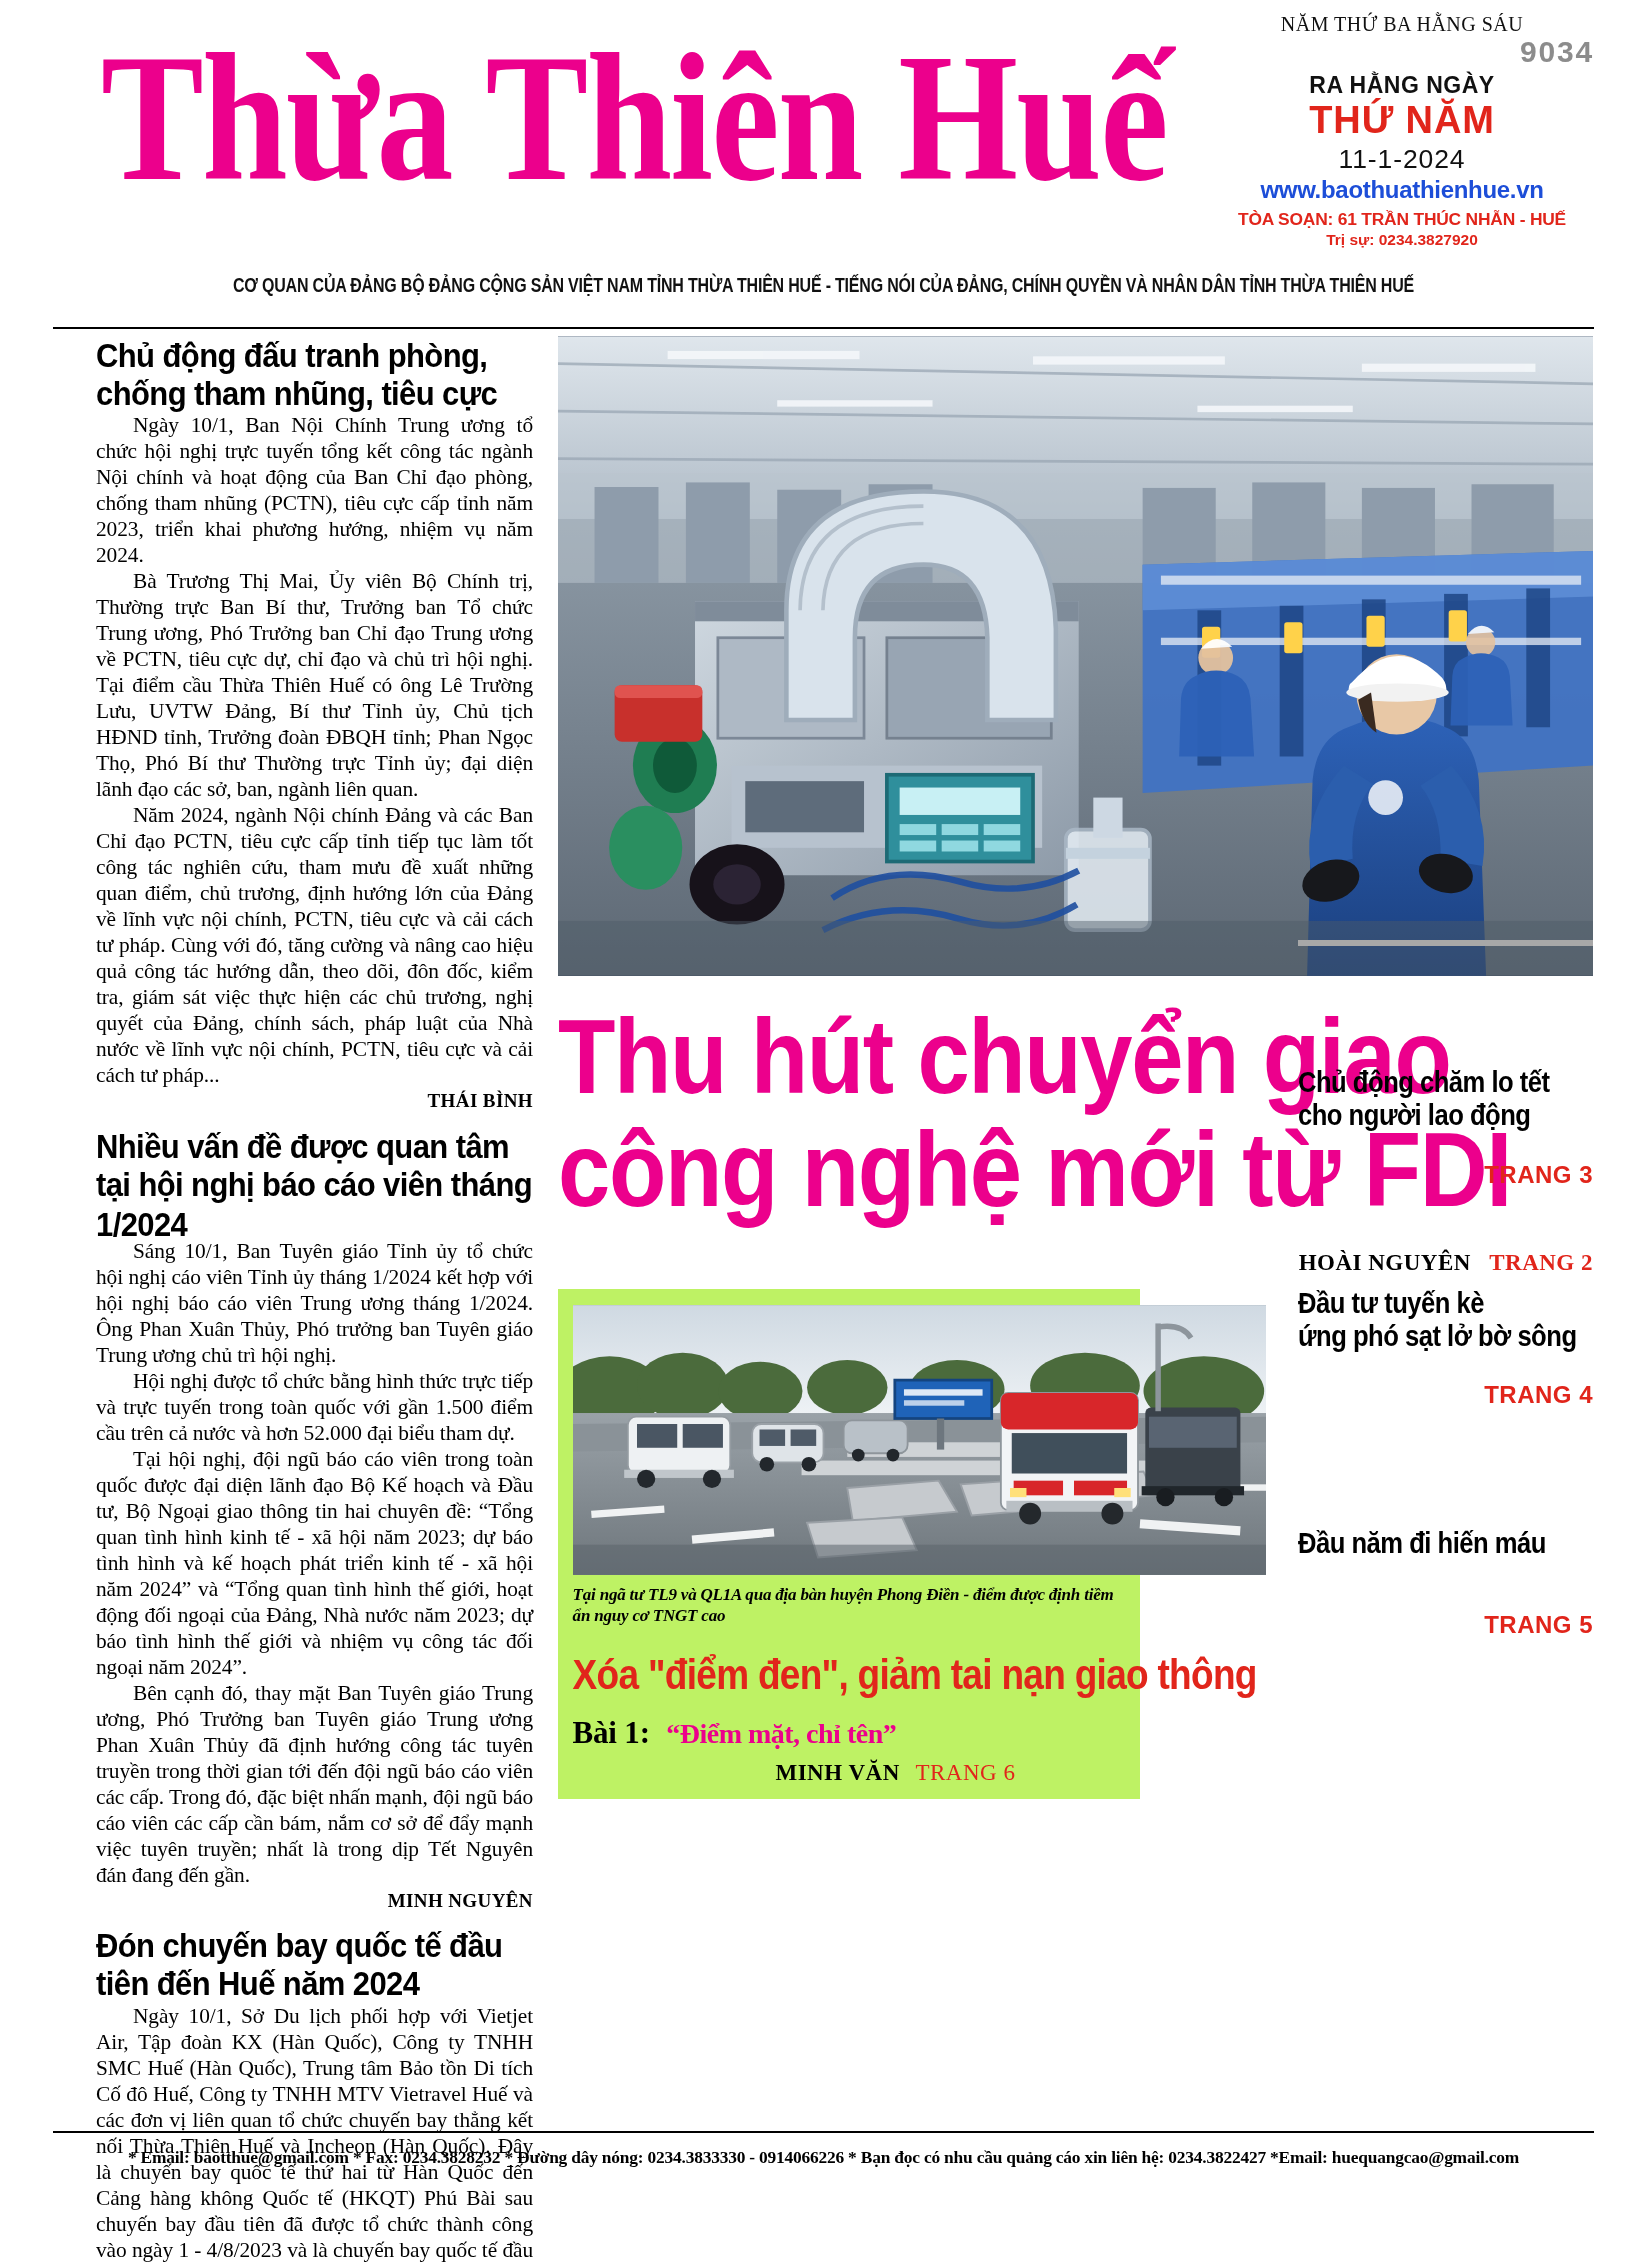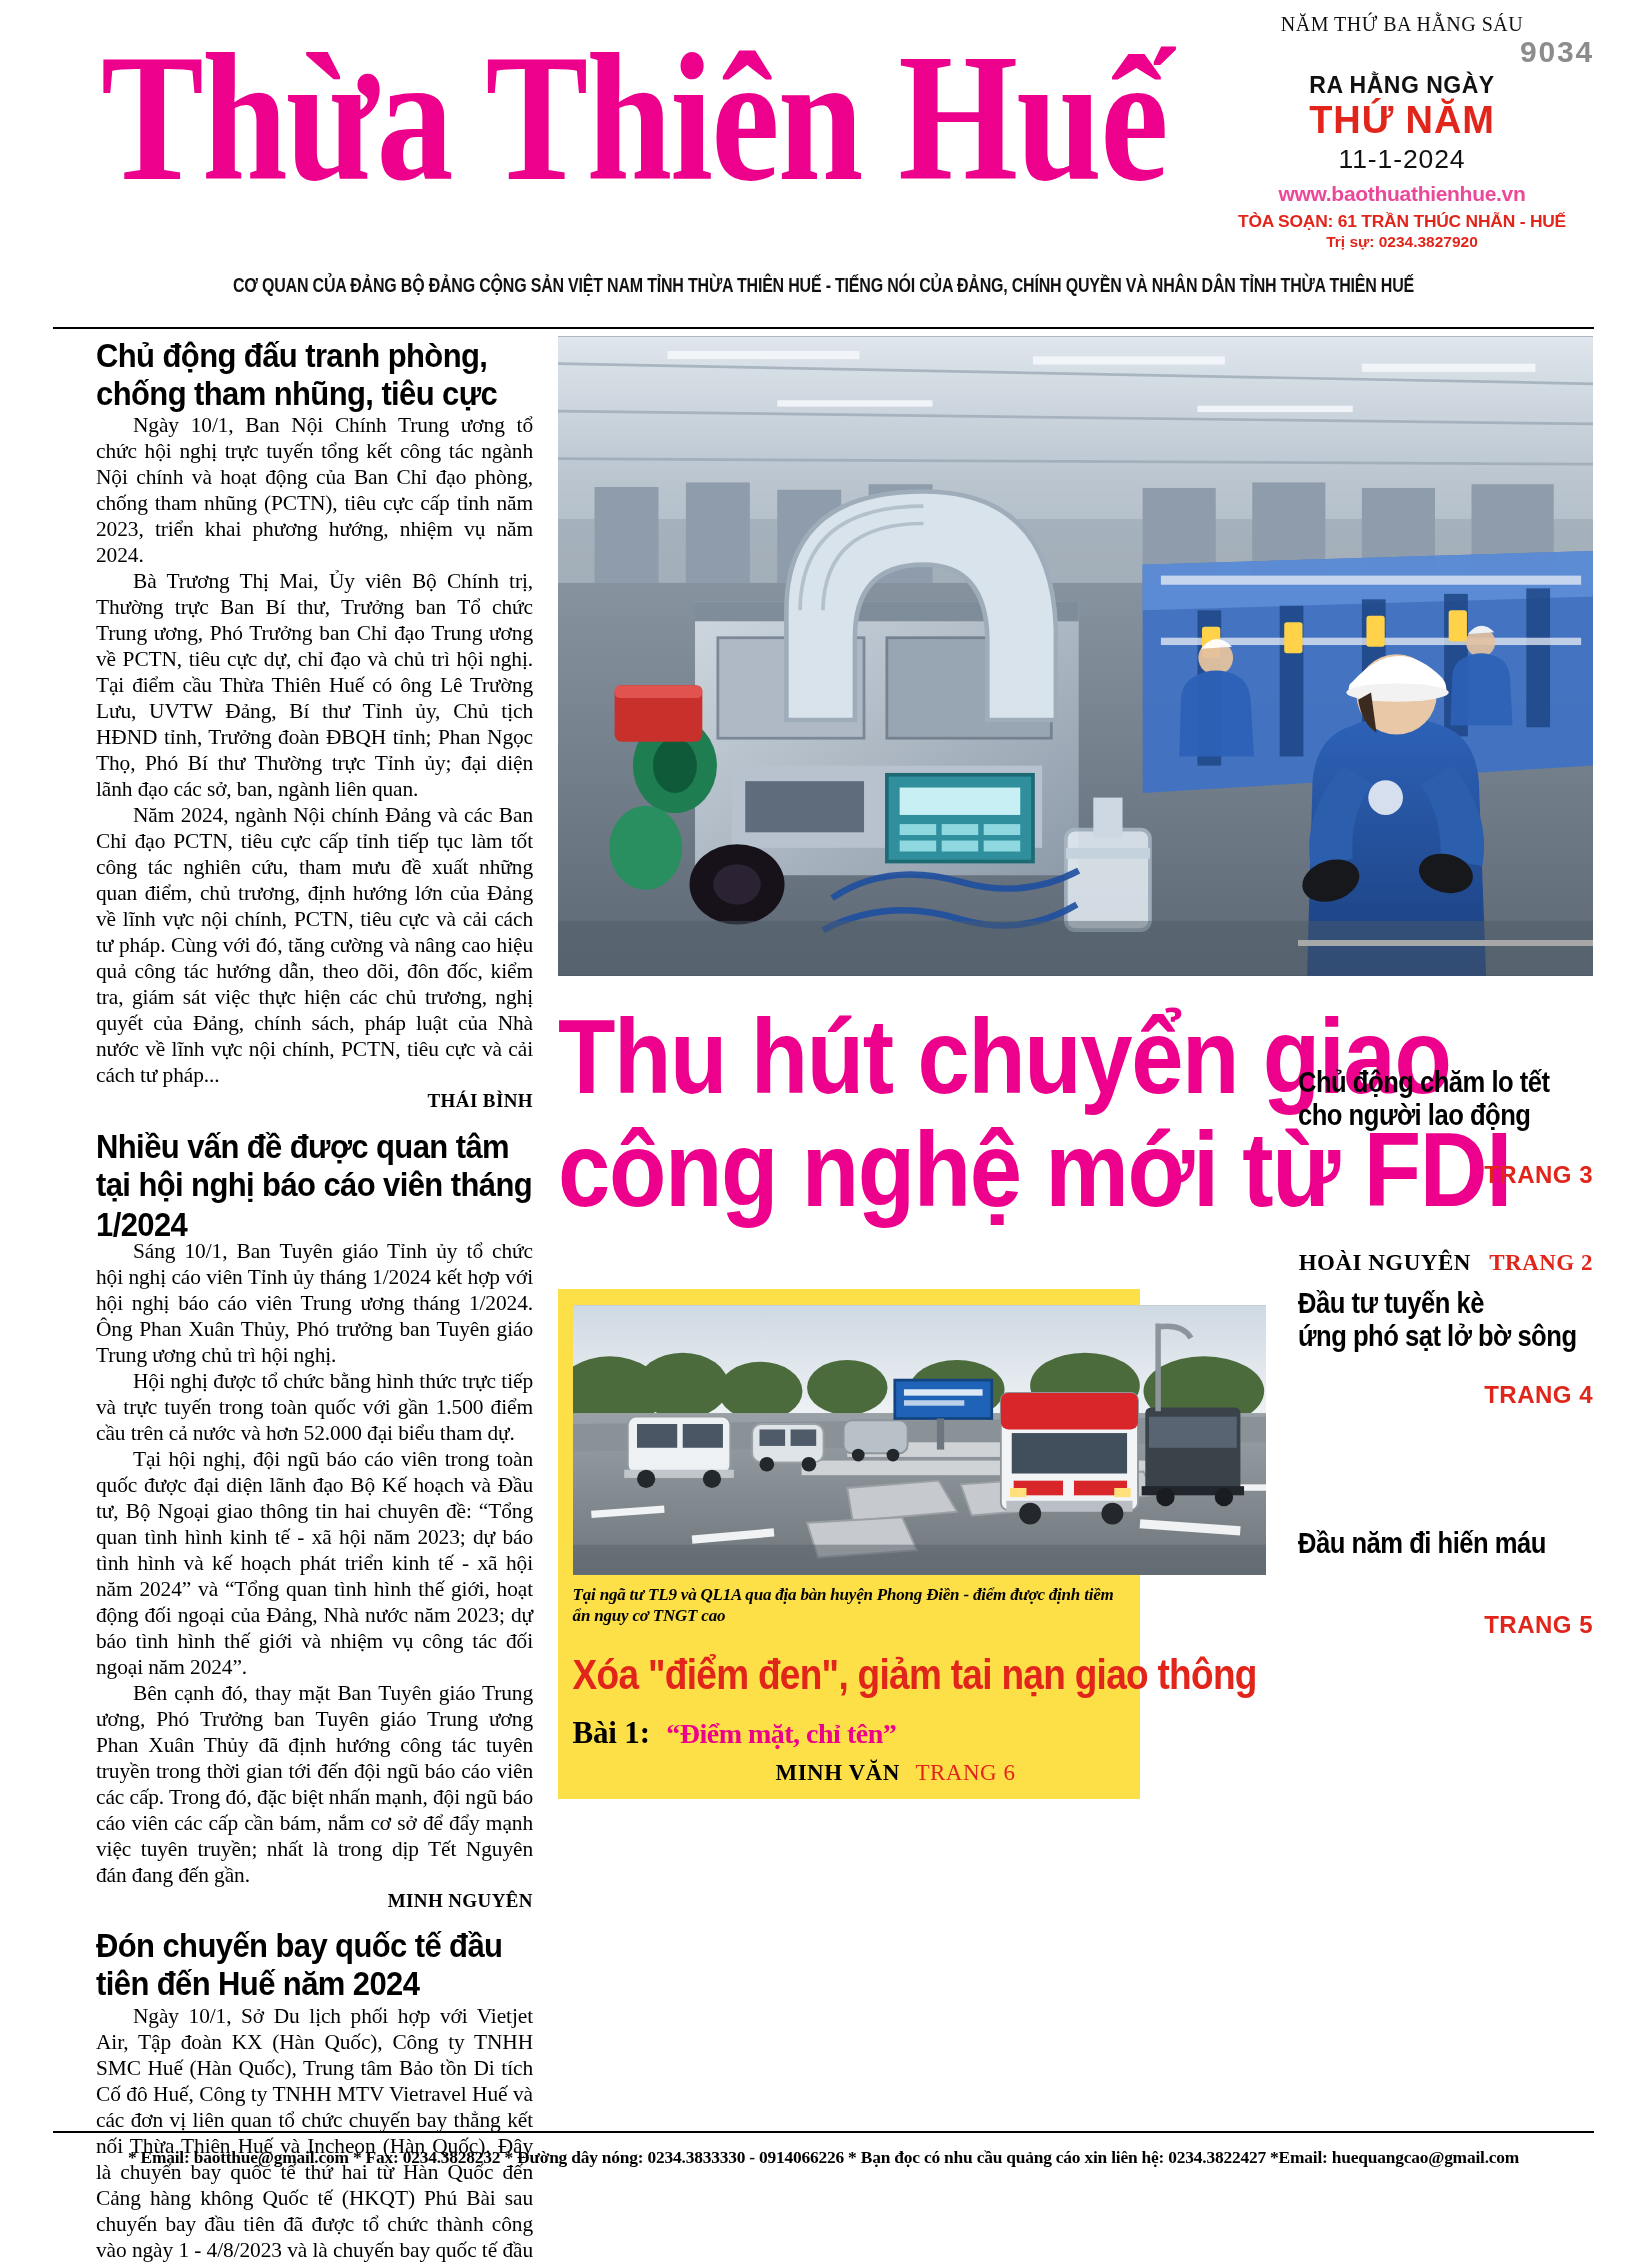--- a/index.html
+++ b/index.html
@@ -80,23 +80,23 @@
   .mr-date {
     font-family: "Liberation Sans", sans-serif;
     font-size: 26.5px;
     color: #111;
     letter-spacing: 0.9px;
     margin-top: 2.7px;
   }
   .mr-web {
     font-family: "Liberation Sans", sans-serif;
     font-weight: bold;
-    font-size: 21px;
-    color: #ec4899;
-    margin-top: 7px;
+    font-size: 24px;
+    color: #1d4ed8;
+    margin-top: 1px;
     letter-spacing: -0.3px;
   }
   .mr-addr {
     font-family: "Liberation Sans", sans-serif;
     font-weight: bold;
     font-size: 17.4px;
     color: #e1251b;
     margin-top: 5.5px;
     letter-spacing: -0.2px;
     white-space: nowrap;
@@ -229,21 +229,21 @@
   }
 
   
   .bottom {
     position: relative;
     margin-top: 12.8px;
   }
   .bot-left {
     position: absolute; left: 0; top: 0;
     width: 582px;
-    background: #fde047;
+    background: #bef264;
     box-sizing: border-box;
     padding: 16.4px 14.6px 12.8px 14.6px;
   }
   .bot-photo {
     width: 693px; height: 270px;
     overflow: hidden;
     position: relative;
     background: #7f8a93;
   }
   .bot-cap {

